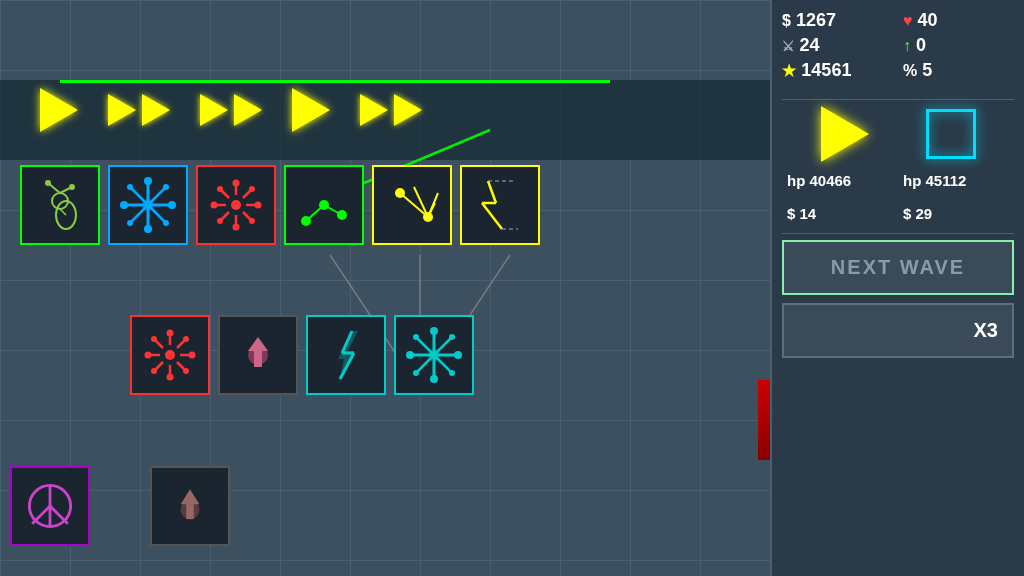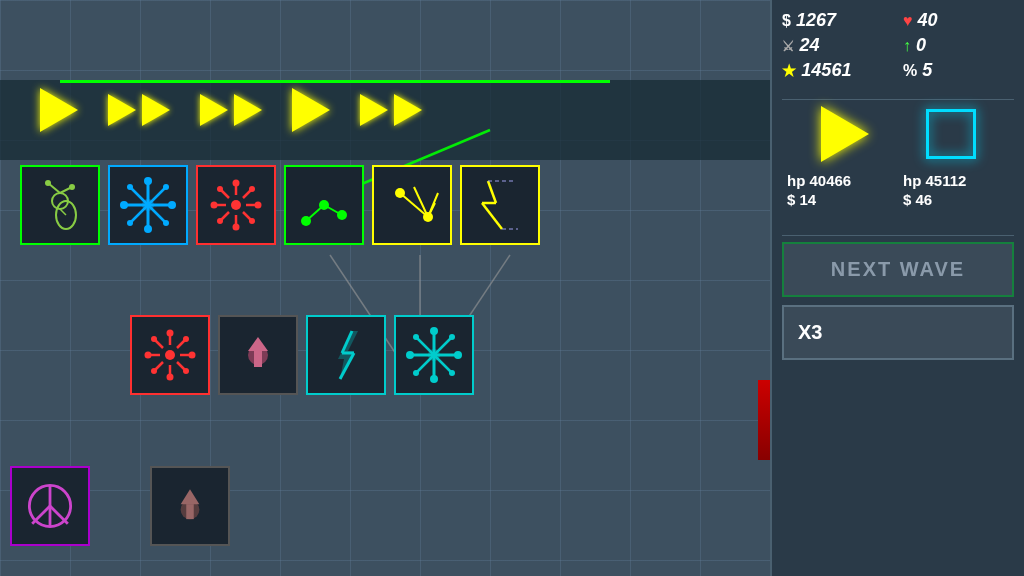--- a/index.html
+++ b/index.html
@@ -198,21 +198,20 @@
     }
 
     .stat-icon {
       font-size: 16px;
     }
 
     .stat-value {
       font-size: 18px;
       font-weight: bold;
       color: white;
-      font-style: italic;
     }
 
     .stat-icon.dollar { color: #ffffff; }
     .stat-icon.heart { color: #ff4444; }
     .stat-icon.sword { color: #aaaaaa; }
     .stat-icon.up { color: #44ff44; }
     .stat-icon.star { color: #ffff00; }
     .stat-icon.percent { color: #ffffff; }
 
     .divider {
@@ -256,36 +255,36 @@
       width: 50px;
       height: 50px;
       border: 3px solid #00ddff;
       background: transparent;
       filter: drop-shadow(0 0 6px #00ddff);
     }
 
     .wave-stats {
       display: grid;
       grid-template-columns: 1fr 1fr;
-      gap: 2px 10px;
-      margin-bottom: 21px;
+      gap: 16px 10px;
+      margin-bottom: 5px;
       padding: 0 5px;
     }
 
     .wave-stat {
       color: white;
       font-size: 15px;
       font-weight: bold;
     }
 
     .next-wave-btn {
       width: 100%;
       padding: 14px;
       background: #3a4a58;
-      border: 2px solid #15803d;
+      border: 2px solid #86efac;
       color: #8a9aaa;
       font-size: 20px;
       font-weight: bold;
       letter-spacing: 2px;
       cursor: pointer;
       margin-bottom: 8px;
       text-align: center;
     }
 
     .bottom-buttons {
@@ -295,21 +294,21 @@
 
     .x3-btn, .menu-btn {
       flex: 1;
       padding: 14px;
       background: #3a4a58;
       border: 2px solid #5a7080;
       color: white;
       font-size: 20px;
       font-weight: bold;
       cursor: pointer;
-      text-align: left;
+      text-align: right;
     }
   </style>
 </head>
 <body>
 
 <div id="game-area">
   <div class="grid-bg"></div>
   <div class="path-strip"></div>
   <div class="green-line"></div>
 
@@ -549,21 +548,21 @@
 
   <div class="wave-preview">
     <div class="preview-triangle"></div>
     <div class="preview-square"></div>
   </div>
 
   <div class="wave-stats">
     <div class="wave-stat">hp 40466</div>
     <div class="wave-stat">hp 45112</div>
     <div class="wave-stat">$ 14</div>
-    <div class="wave-stat">$ 46</div>
+    <div class="wave-stat">$ 29</div>
   </div>
 
   <div class="divider"></div>
 
   <button class="next-wave-btn">NEXT WAVE</button>
 
   <div class="bottom-buttons">
     <button class="x3-btn">X3</button>
   </div>
 </div>

